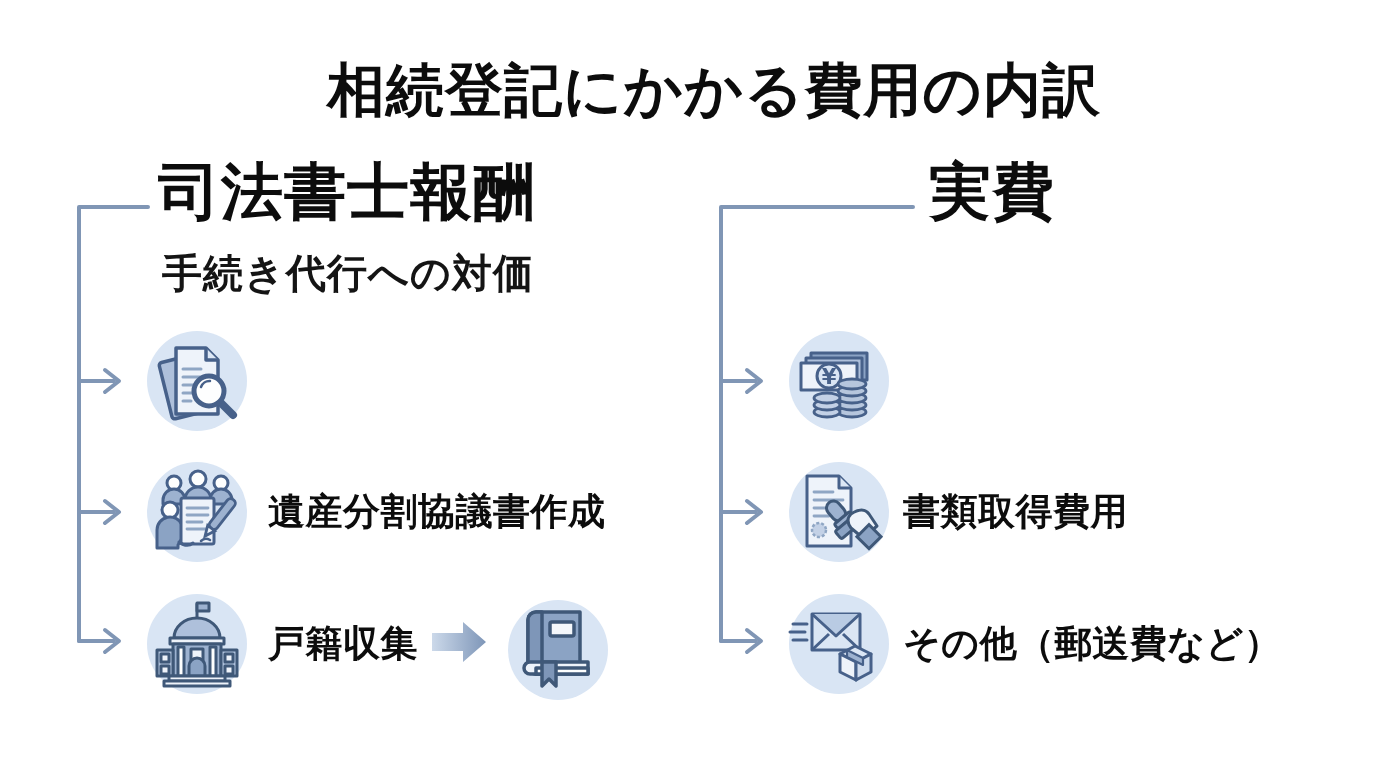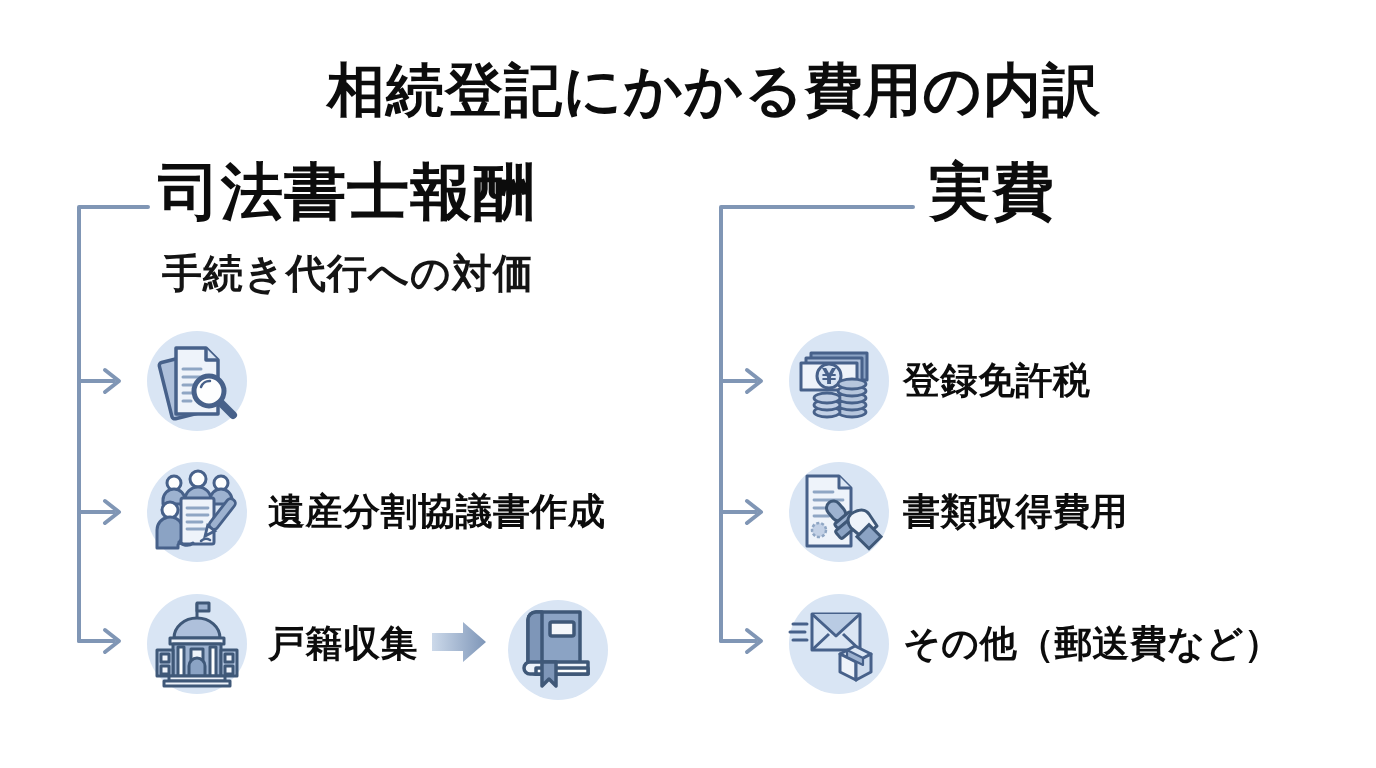--- a/index.html
+++ b/index.html
@@ -174,21 +174,20 @@
           <ellipse cx="67" cy="64" rx="14" ry="5"></ellipse>
         <ellipse cx="67" cy="57" rx="14" ry="5"></ellipse>
       </g>
       <g fill="#c3d1e6">
         <ellipse cx="42" cy="85" rx="13" ry="5"></ellipse>
           <ellipse cx="42" cy="78" rx="13" ry="5"></ellipse>
         <ellipse cx="42" cy="71" rx="13" ry="5"></ellipse>
       </g>
     </g>
   </svg>
-  <div class="abs item-label" style="left:903px;top:354px;">登録免許税</div>
 
   <svg class="abs icon" style="left:785px;top:458px;" viewBox="0 0 108 108">
     <circle cx="54" cy="54" r="50" fill="#d9e5f4"></circle>
     <g stroke="#47618a" stroke-width="3" stroke-linejoin="round">
       <path d="M22 18 h32 l12 12 v58 h-44 z" fill="#eef3fa"></path>
       <path d="M54 18 v12 h12" fill="#dce7f5"></path>
     </g>
     <g stroke="#8fa6c4" stroke-width="2.8" stroke-linecap="round">
       <line x1="29" y1="34" x2="48" y2="34"></line>
       <line x1="29" y1="42" x2="58" y2="42"></line>

